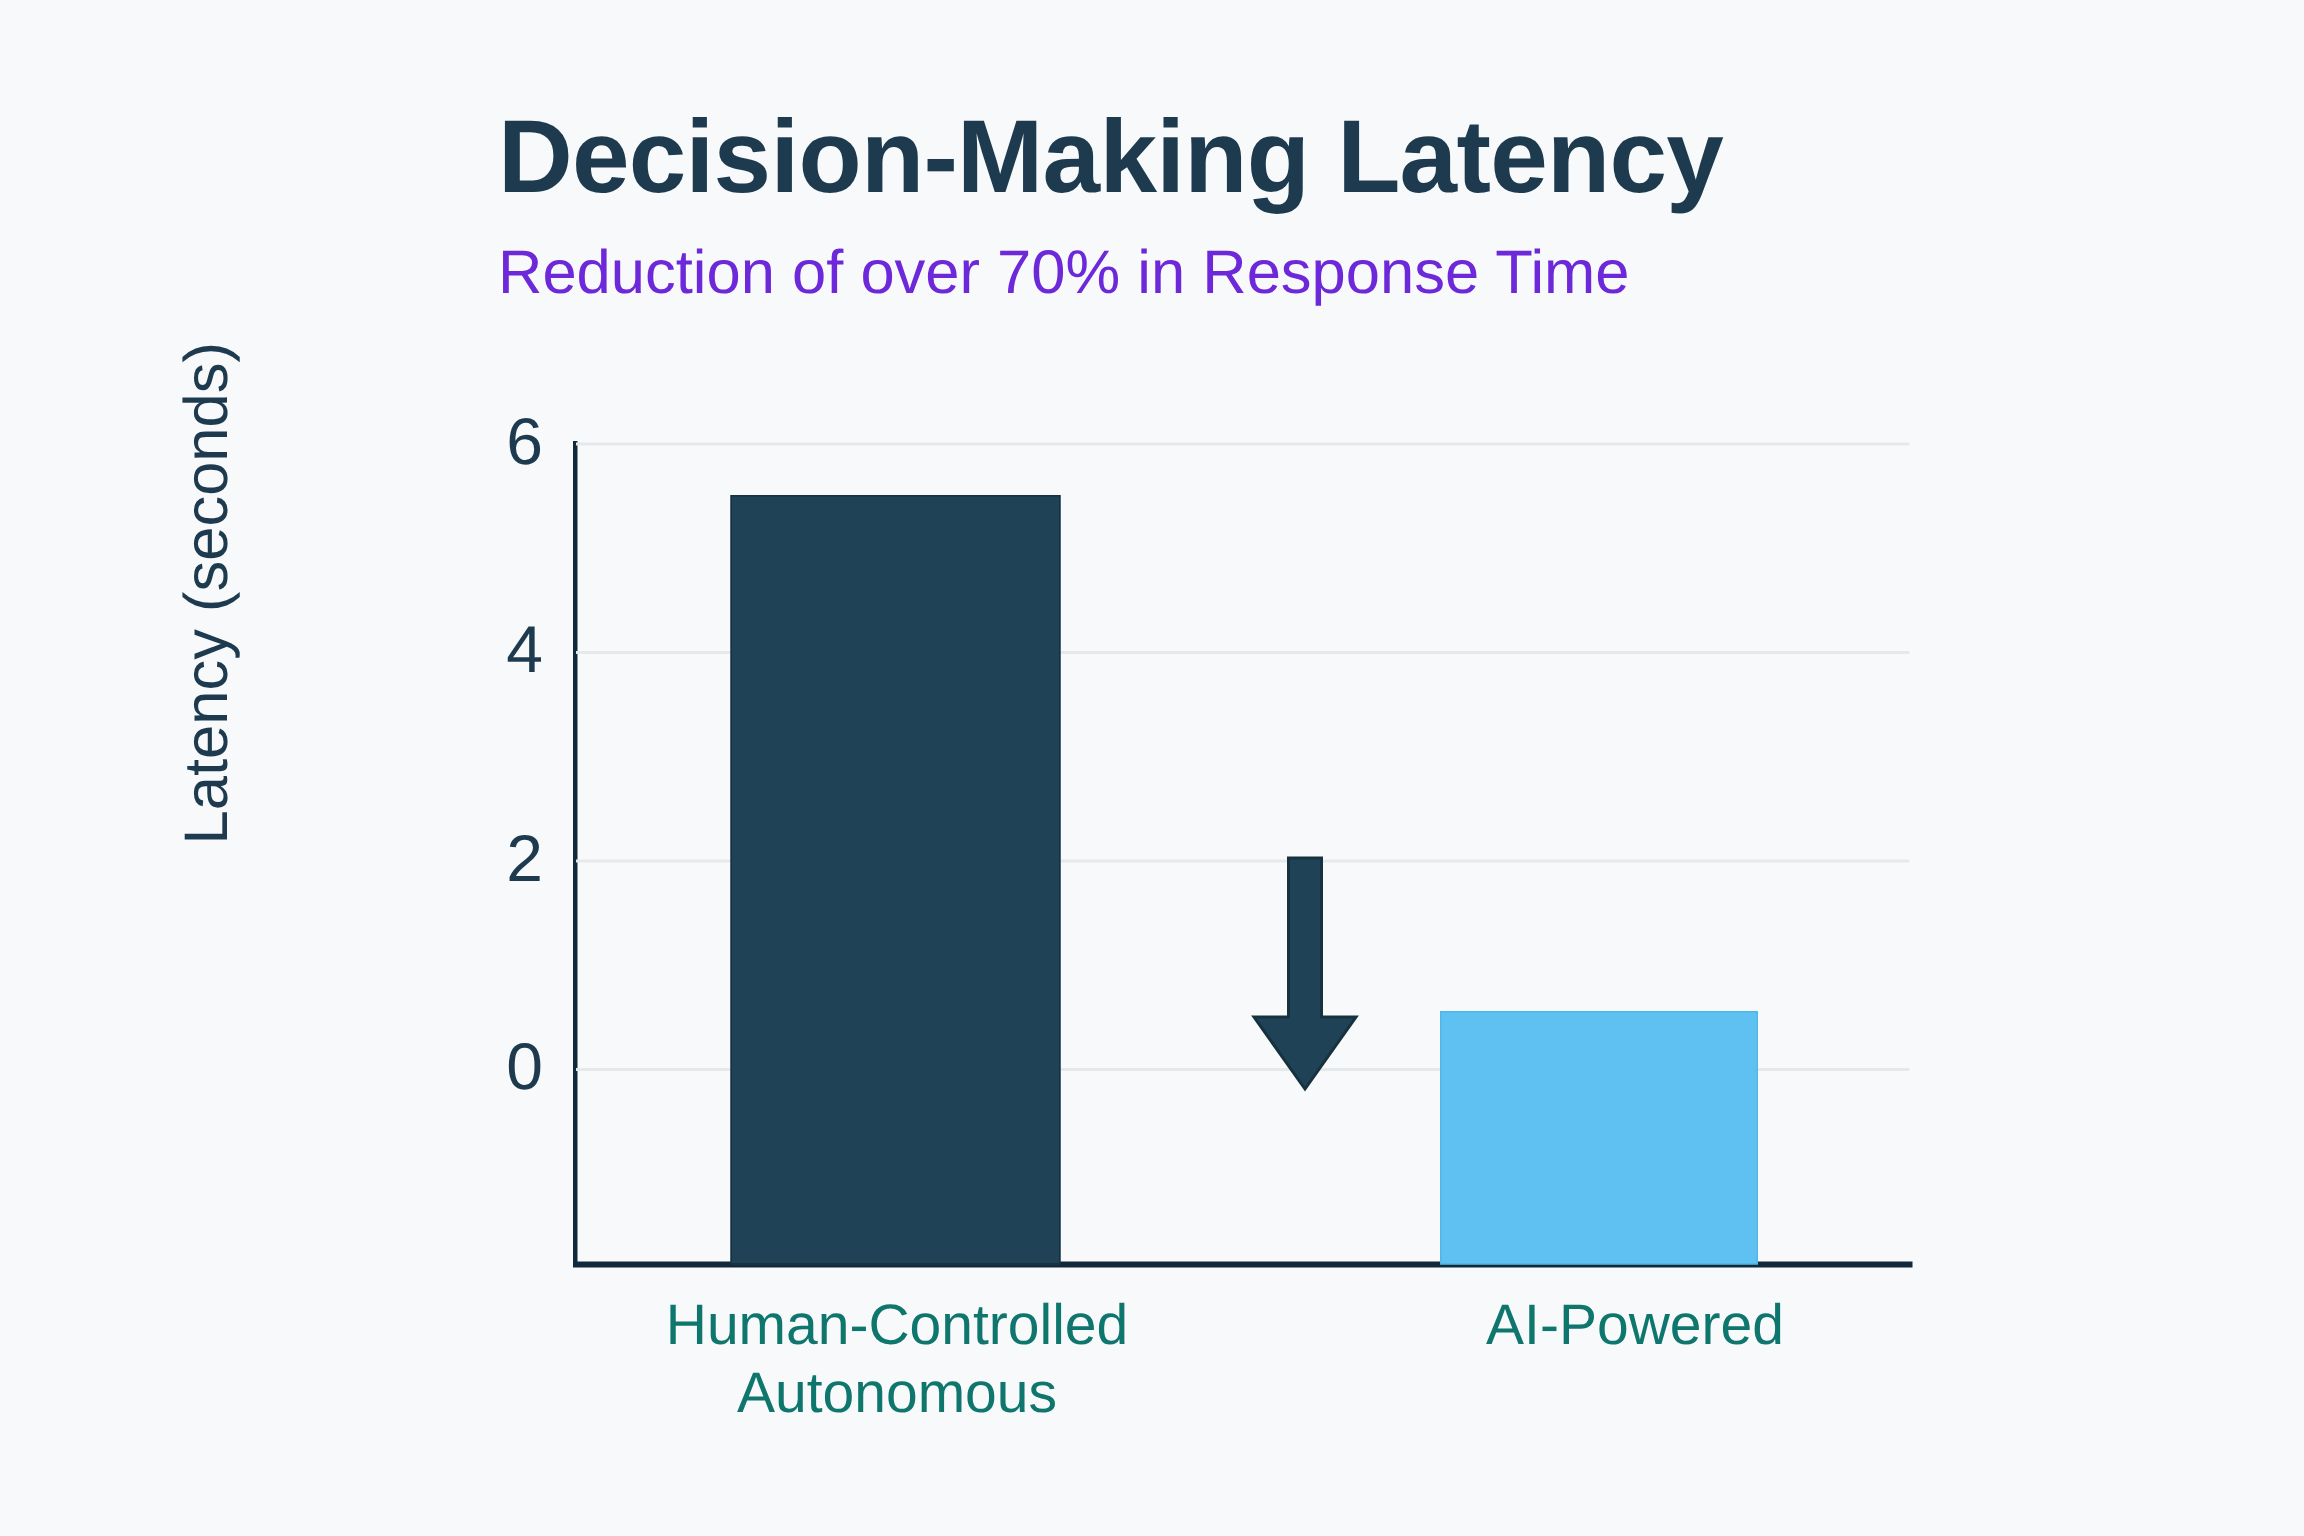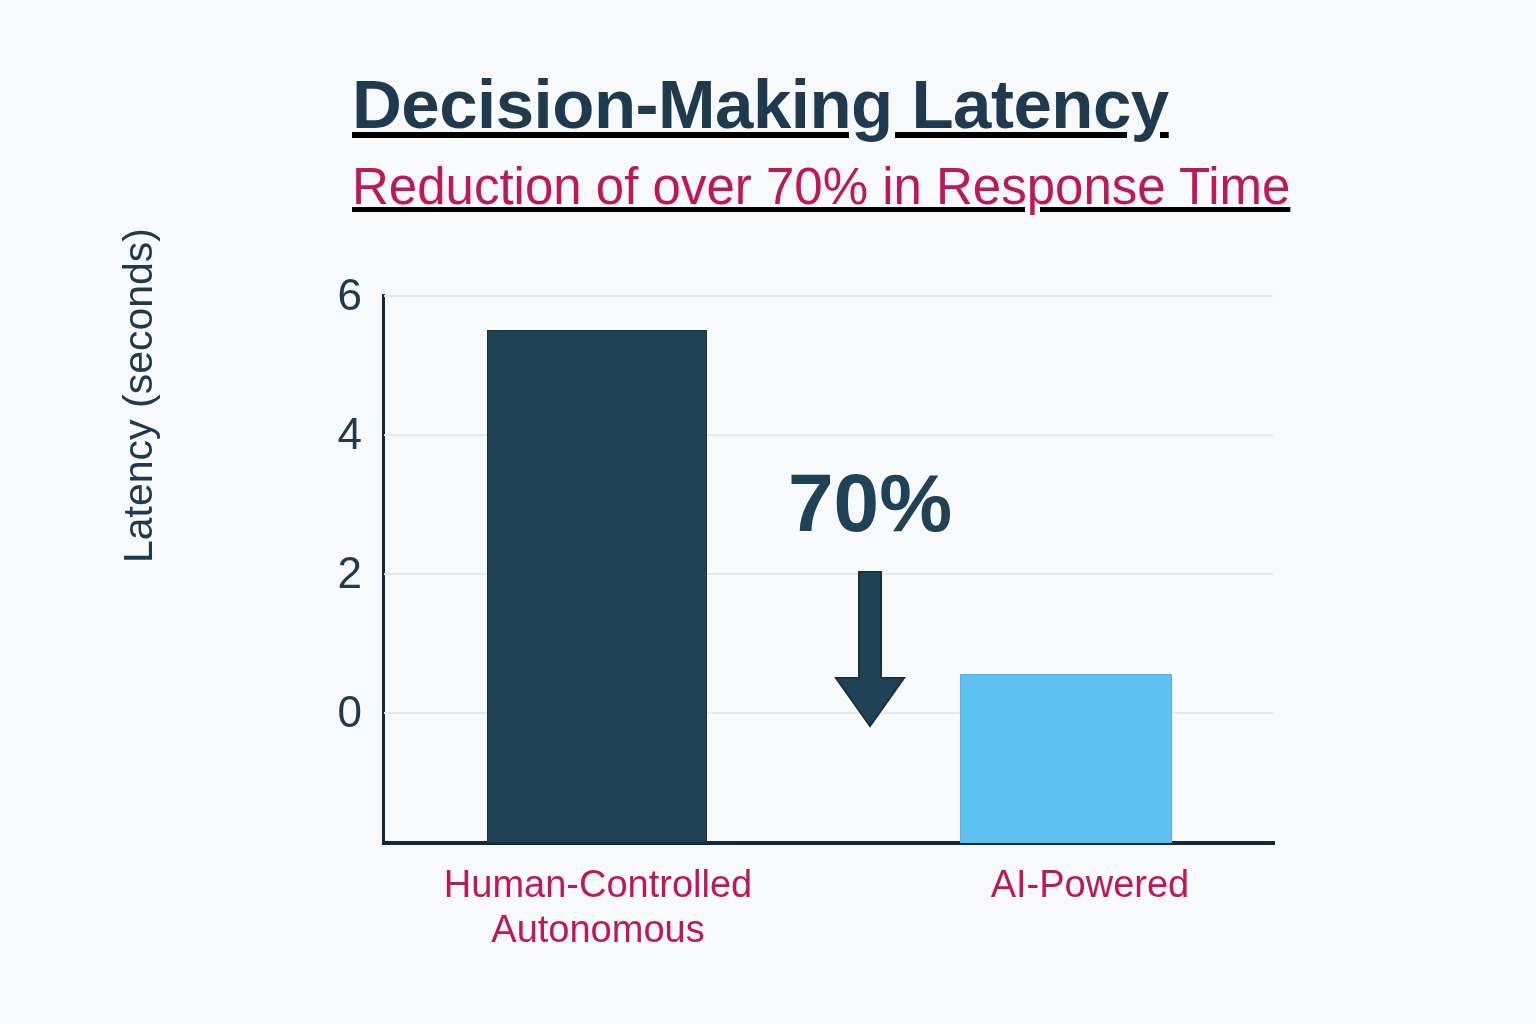--- a/index.html
+++ b/index.html
@@ -17,38 +17,37 @@
   #figure {
     position: relative;
     width: 1536px;
     height: 1024px;
     background: #f8f9fb;
   }
 
   
   #title-block {
     position: absolute;
-    left: 352px;
+    left: 332px;
     top: 70px;
     width: 1000px;
-    text-decoration: underline;
   }
   #chart-title {
     font-size: 69px;
     font-weight: bold;
     color: #1d3a4f;
     letter-spacing: -0.5px;
     line-height: 1.0;
     white-space: nowrap;
   }
   #chart-subtitle {
     margin-top: 22px;
-    font-size: 51px;
+    font-size: 41px;
     font-weight: normal;
-    color: #be185d;
+    color: #6d28d9;
     line-height: 1.0;
     white-space: nowrap;
   }
 
   
   
   #plot-area {
     position: absolute;
     left: 384px;
     top: 295px;
@@ -136,21 +135,21 @@
     box-sizing: border-box;
   }
 
   
   .cat-label {
     position: absolute;
     top: 862px;
     text-align: center;
     font-size: 38px;
     line-height: 1.18;
-    color: #be185d;
+    color: #0f766e;
   }
   #cat-label-0 { left: 400px; width: 396px; }
   #cat-label-1 { left: 845px; width: 490px; }
 
   
   #annotation-value {
     position: absolute;
     left: 770px;
     top: 462px;
     width: 200px;
@@ -196,21 +195,20 @@
     <div class="gridline" style="top:0px;"></div>
     <div class="gridline" style="top:139px;"></div>
     <div class="gridline" style="top:278px;"></div>
     <div class="gridline" style="top:417px;"></div>
 
     <div class="bar" id="bar-0" style="height: 513.25px; background: rgb(31, 66, 87);"></div>
 
     <div class="bar" id="bar-1" style="height: 169.225px; background: rgb(94, 193, 242);"></div>
   </div>
 
-  <div id="annotation-value">70%</div>
 
   <div id="annotation-arrow">
     <svg width="100" height="160" viewBox="0 0 100 160" xmlns="http://www.w3.org/2000/svg">
       <path d="M39 2 L61 2 L61 108 L84 108 L50 156 L16 108 L39 108 Z" fill="#1f4257" stroke="#16323f" stroke-width="2" stroke-linejoin="miter"></path>
     </svg>
   </div>
 
   <div class="cat-label" id="cat-label-0">
     <div>Human-Controlled</div>
     <div>Autonomous</div>

